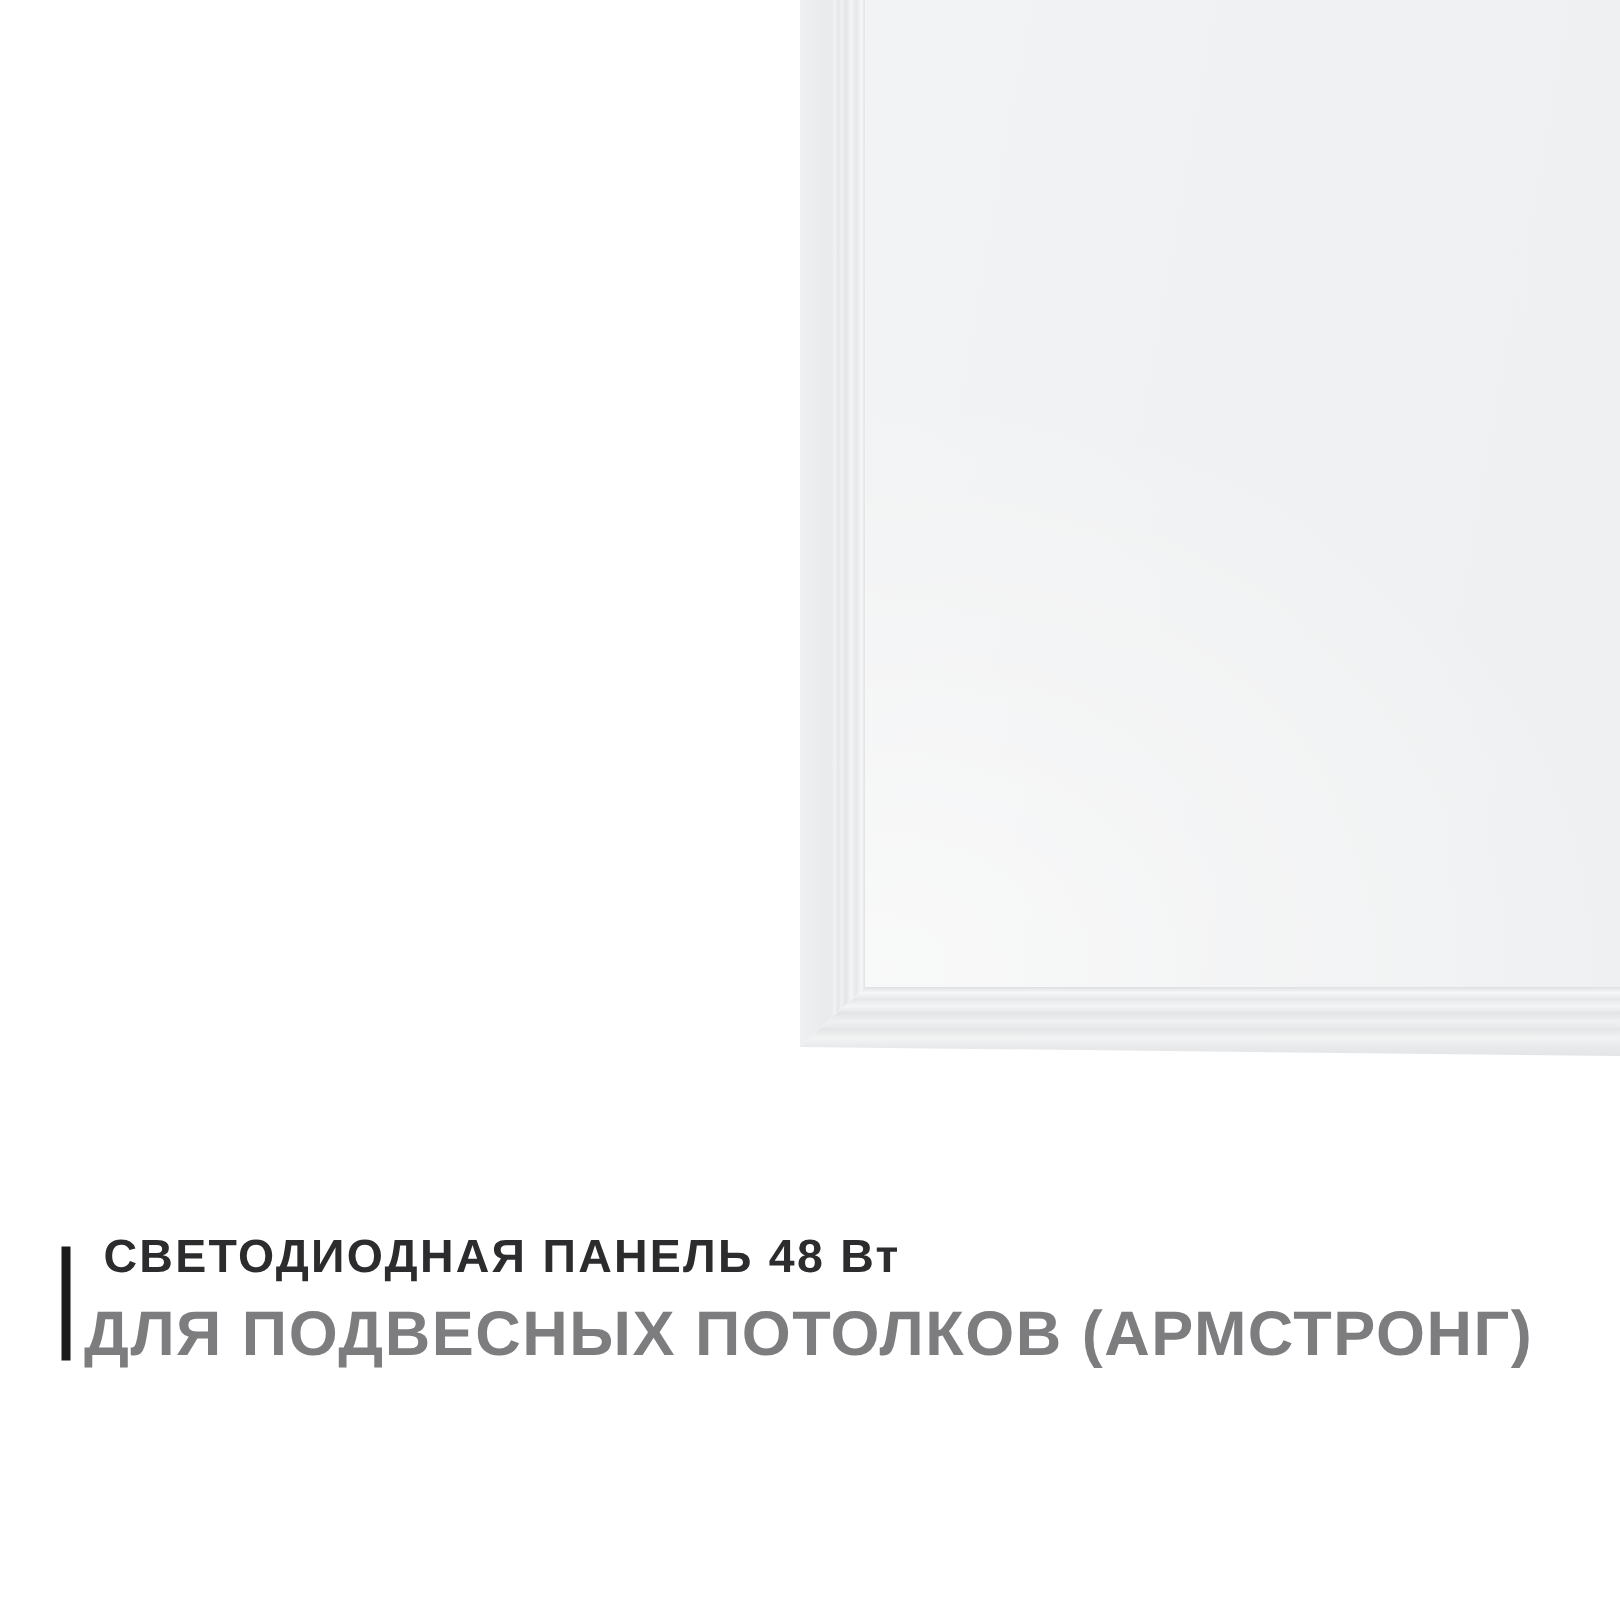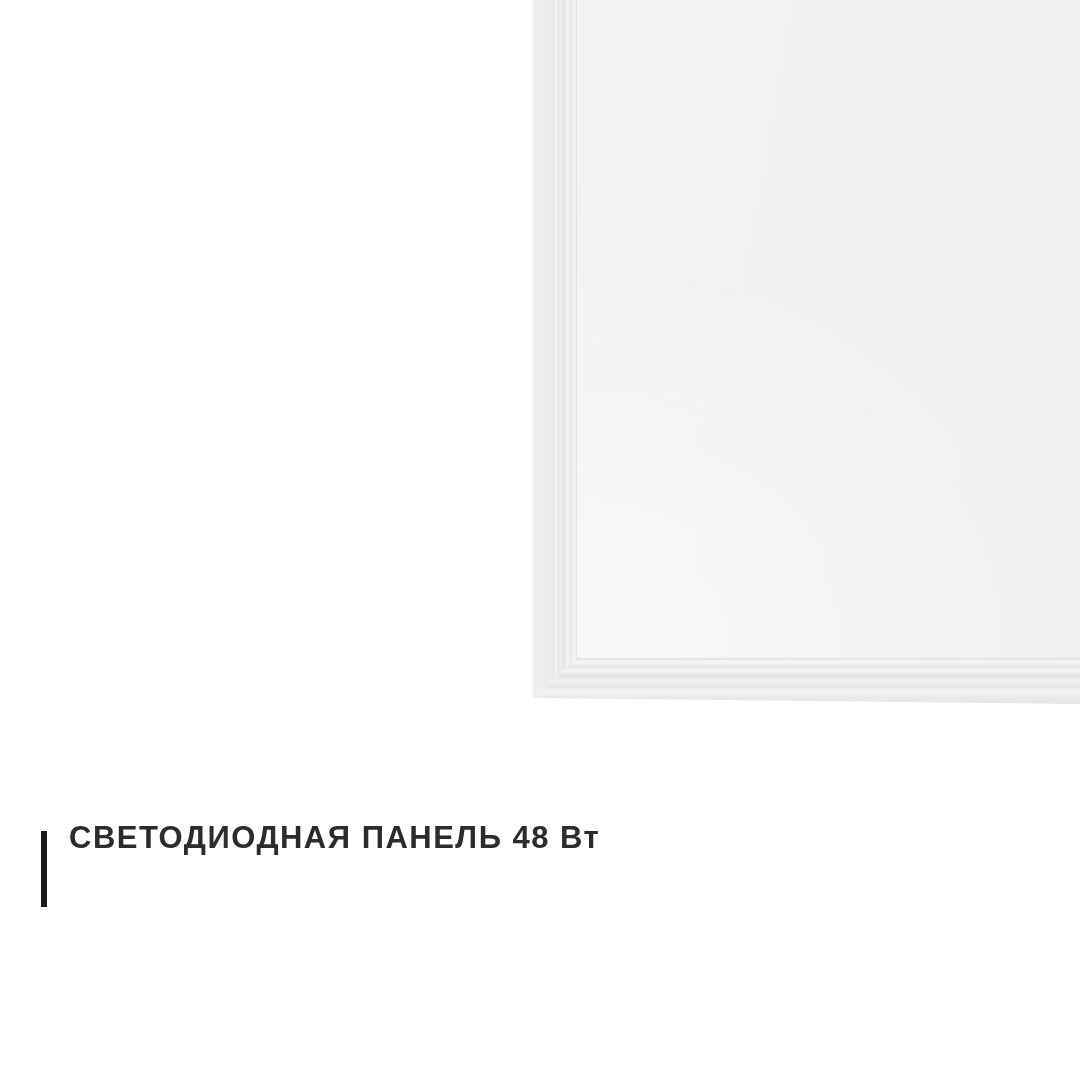--- a/index.html
+++ b/index.html
@@ -95,15 +95,16 @@
   <figure class="panel">
     <div class="panel-surface"></div>
     <div class="frame-left"></div>
     <div class="frame-bottom"></div>
   </figure>
 
   <div class="accent-bar"></div>
 
   <h1 class="title-line1">СВЕТОДИОДНАЯ ПАНЕЛЬ 48 Вт</h1>
 
+  <h2 class="title-line2">ДЛЯ ПОДВЕСНЫХ ПОТОЛКОВ (АРМСТРОНГ)</h2>
 
 
 </div>
 
 </body></html>

